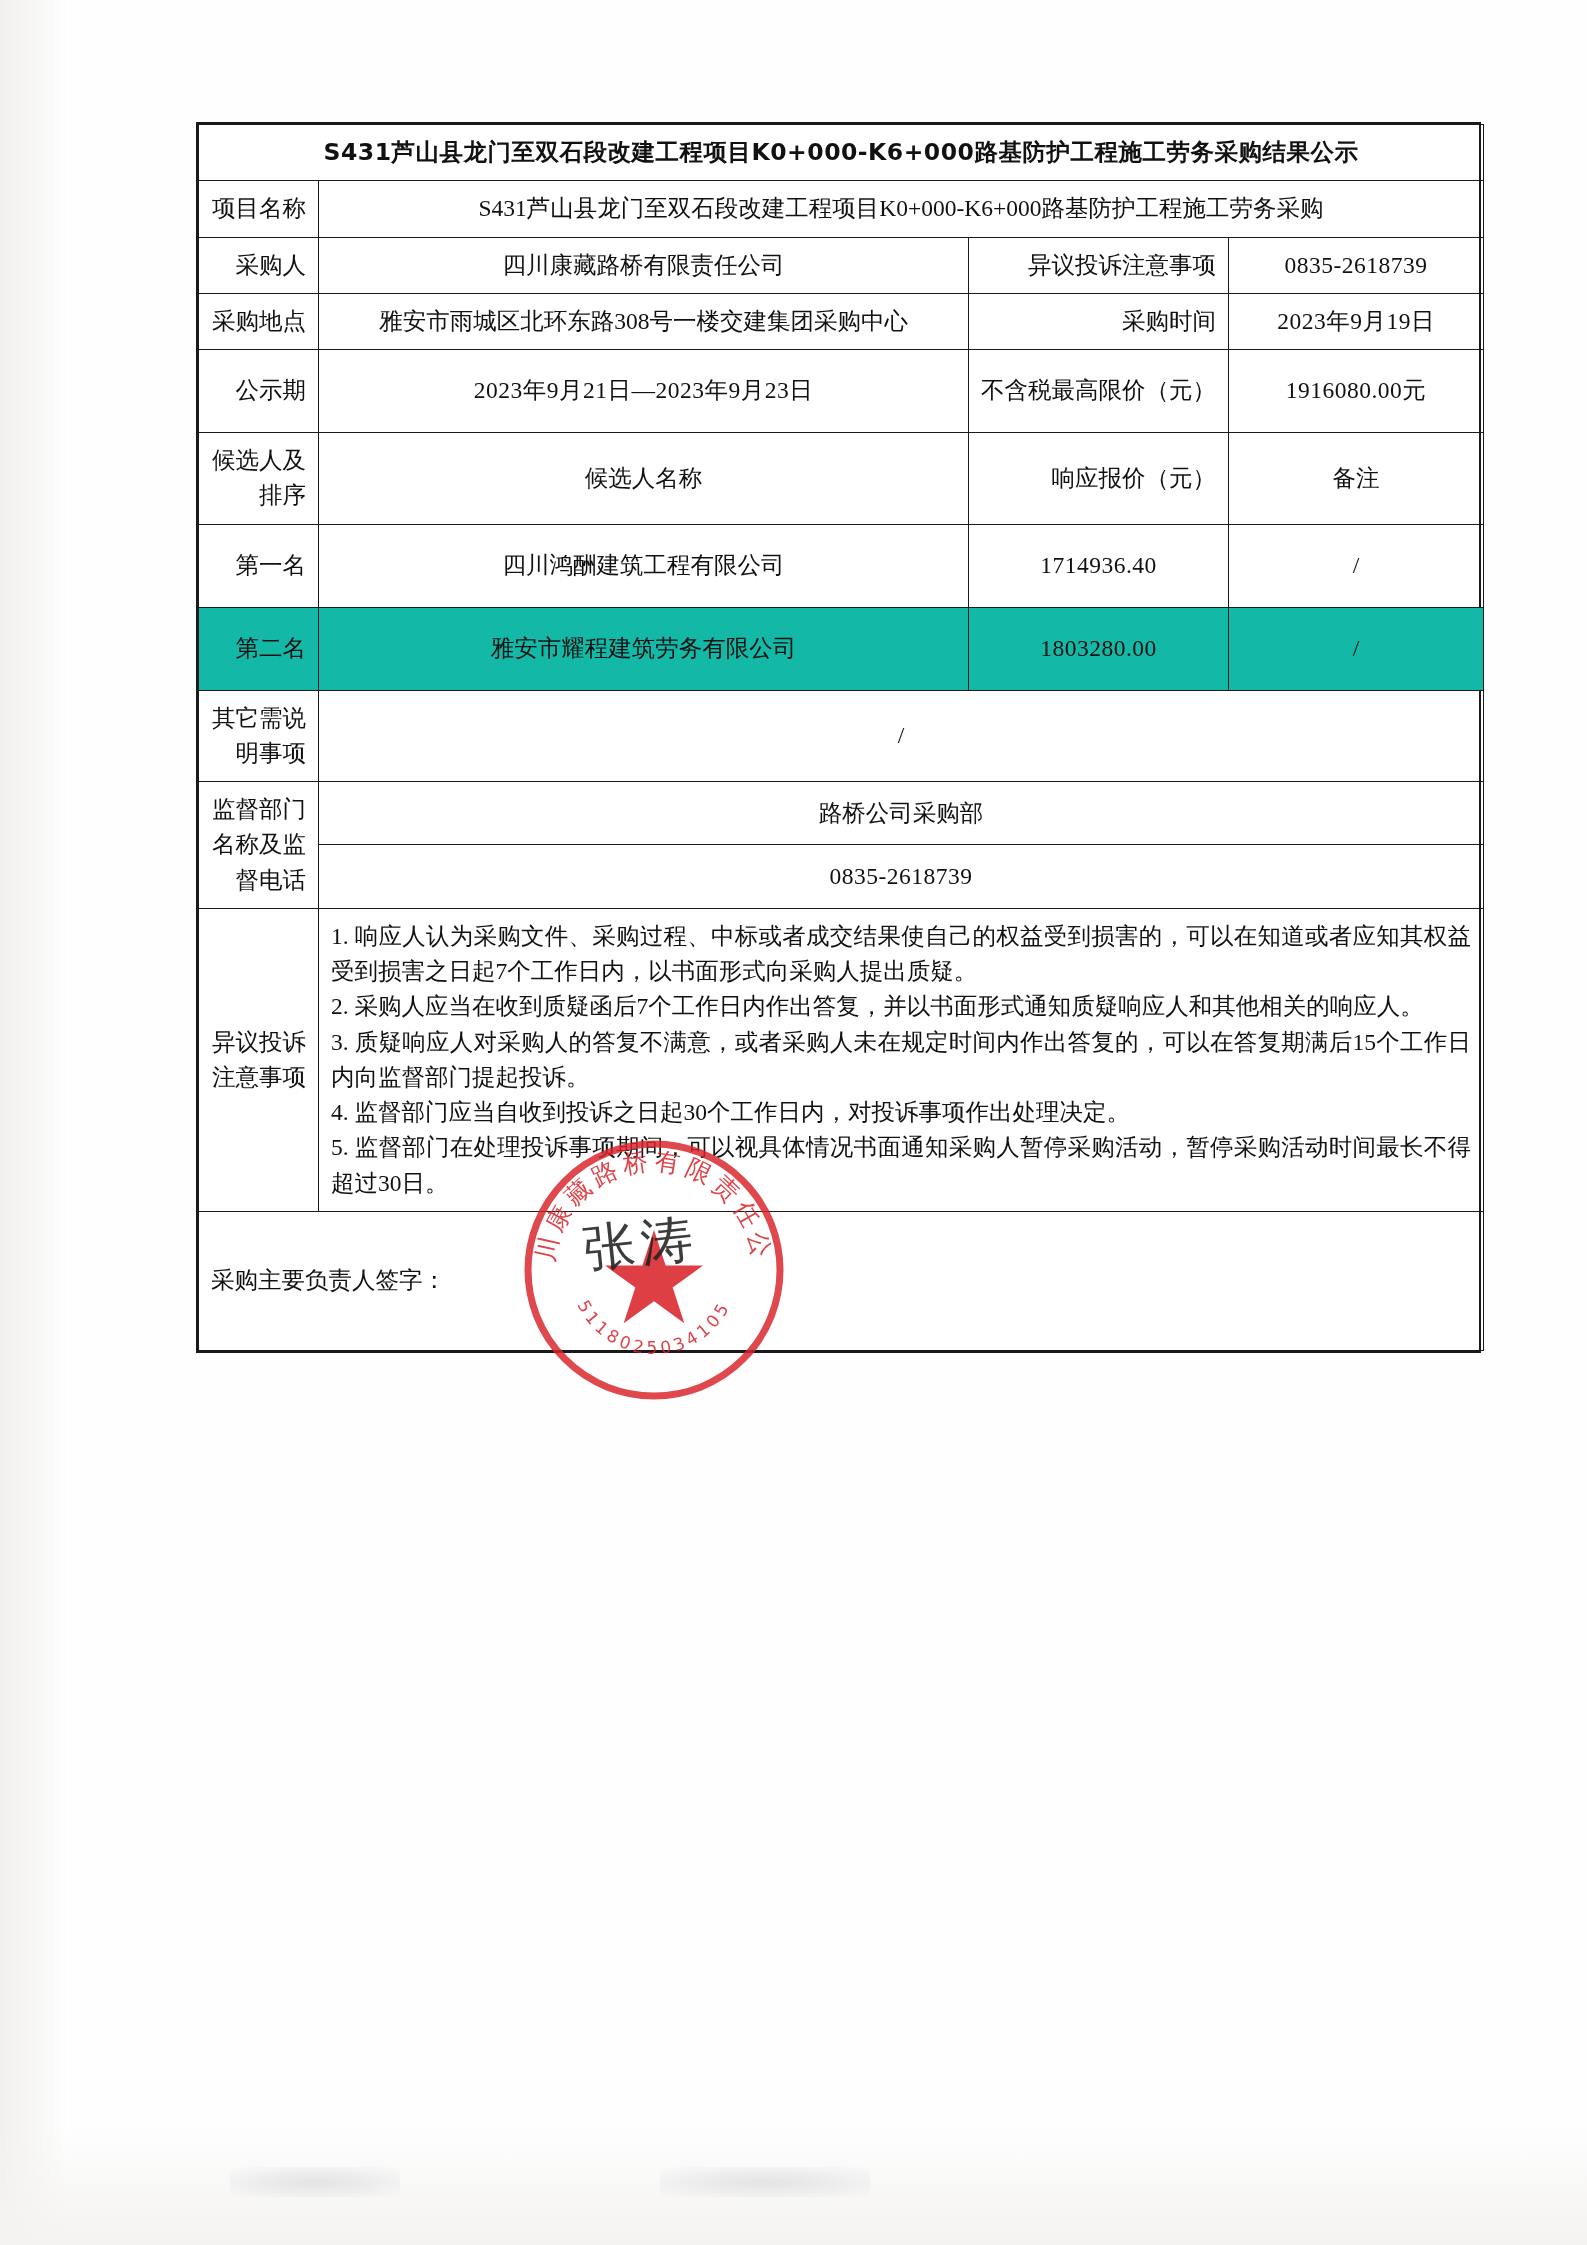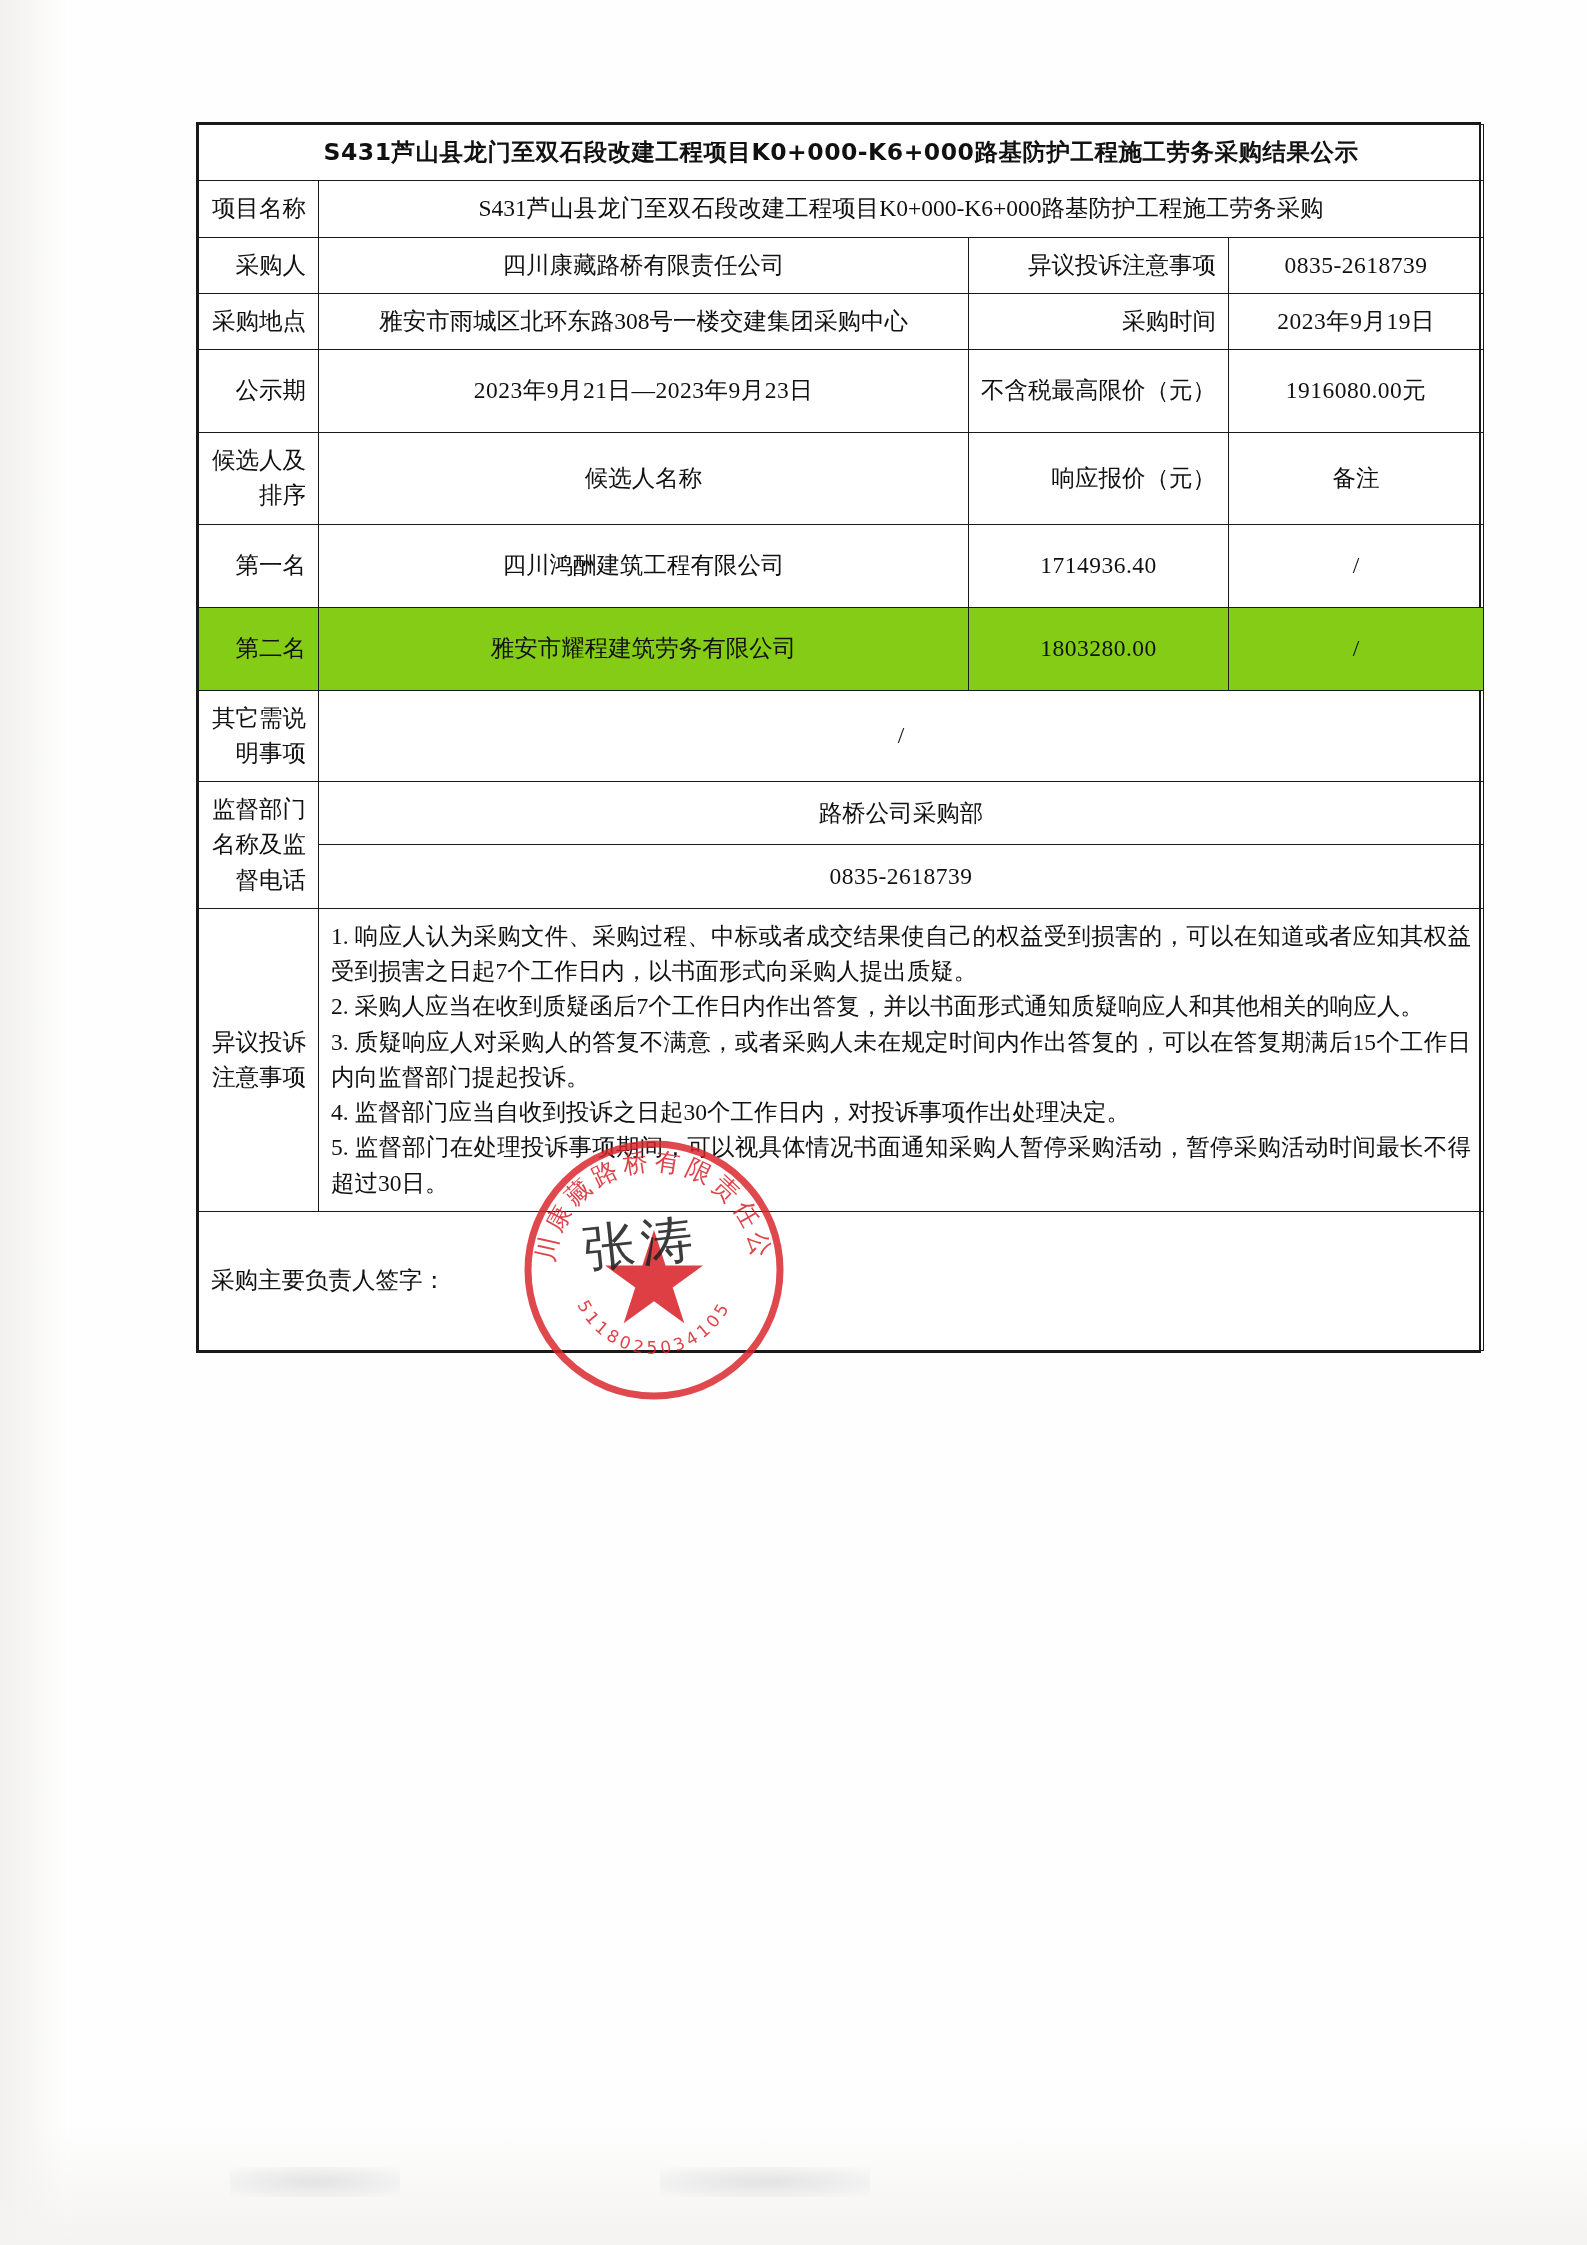--- a/index.html
+++ b/index.html
@@ -118,21 +118,21 @@
     left: 385px;
     top: 1085px;
     font-size: 52px;
     color: #222;
     font-family: "DejaVu Serif", serif;
     transform: rotate(-6deg);
     letter-spacing: 6px;
     opacity: 0.88;
     pointer-events: none;
   }
-  .stripe-row td { background: #84cc16; }
+  .stripe-row td { background: #14b8a6; }
 </style>
 </head>
 <body>
 
 <div class="page">
   <div class="scan-shade-left"></div>
   <div class="scan-shade-bottom"></div>
   <div class="smudge s1"></div>
   <div class="smudge s2"></div>
 

